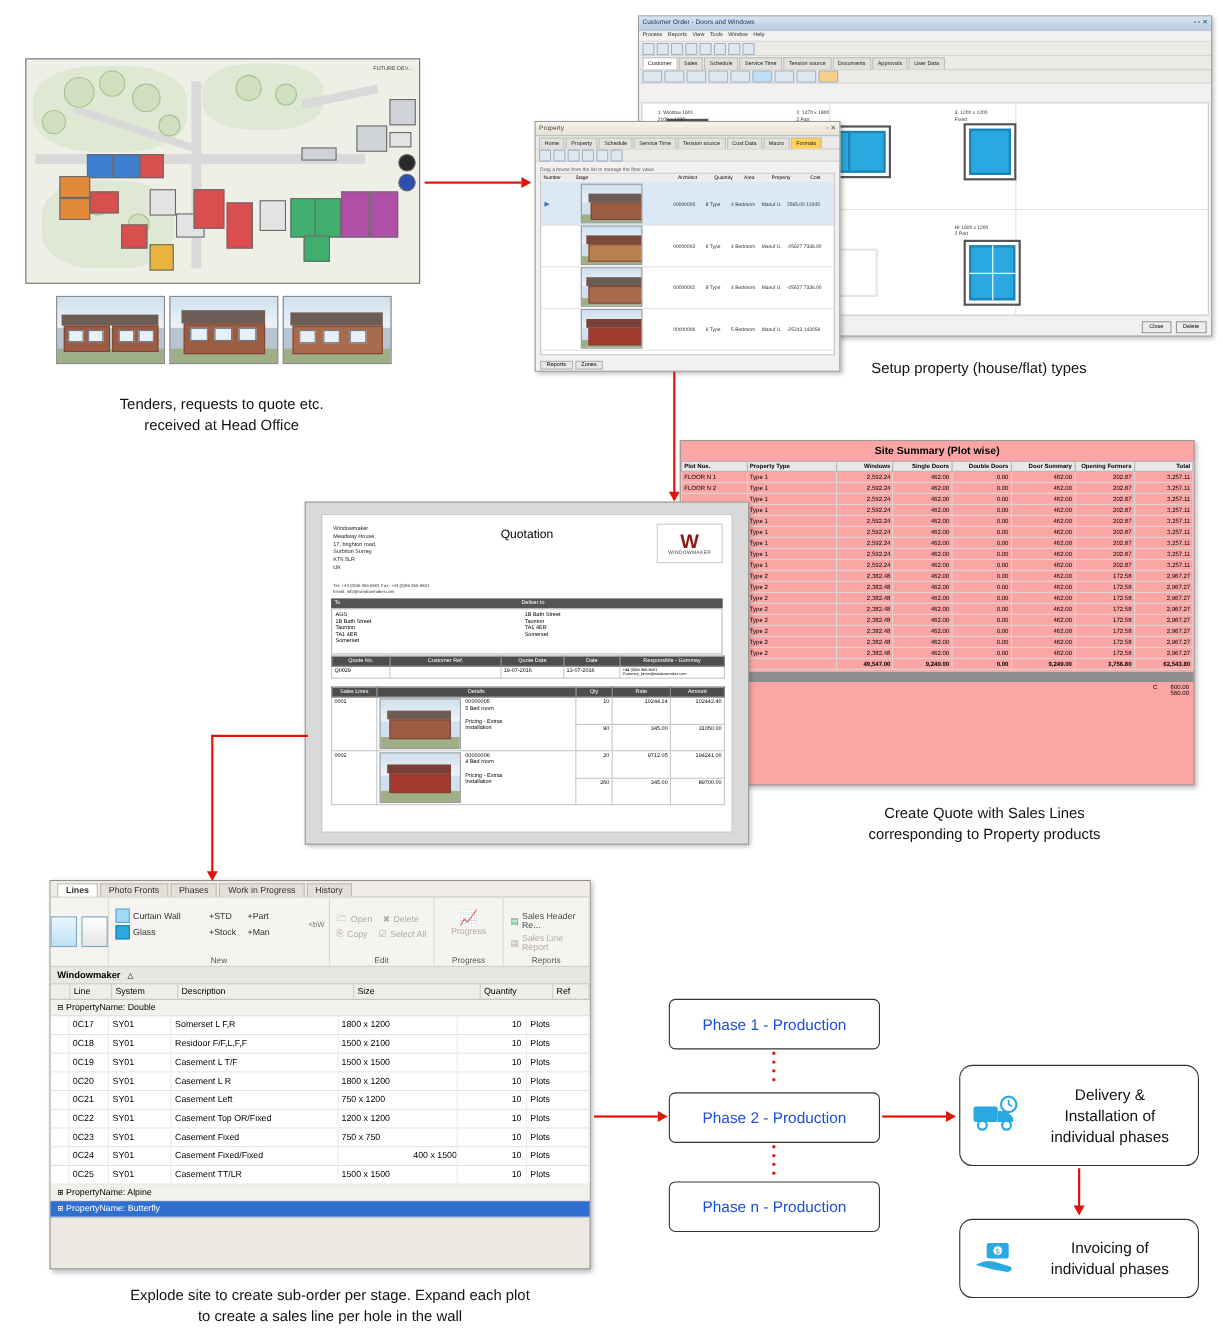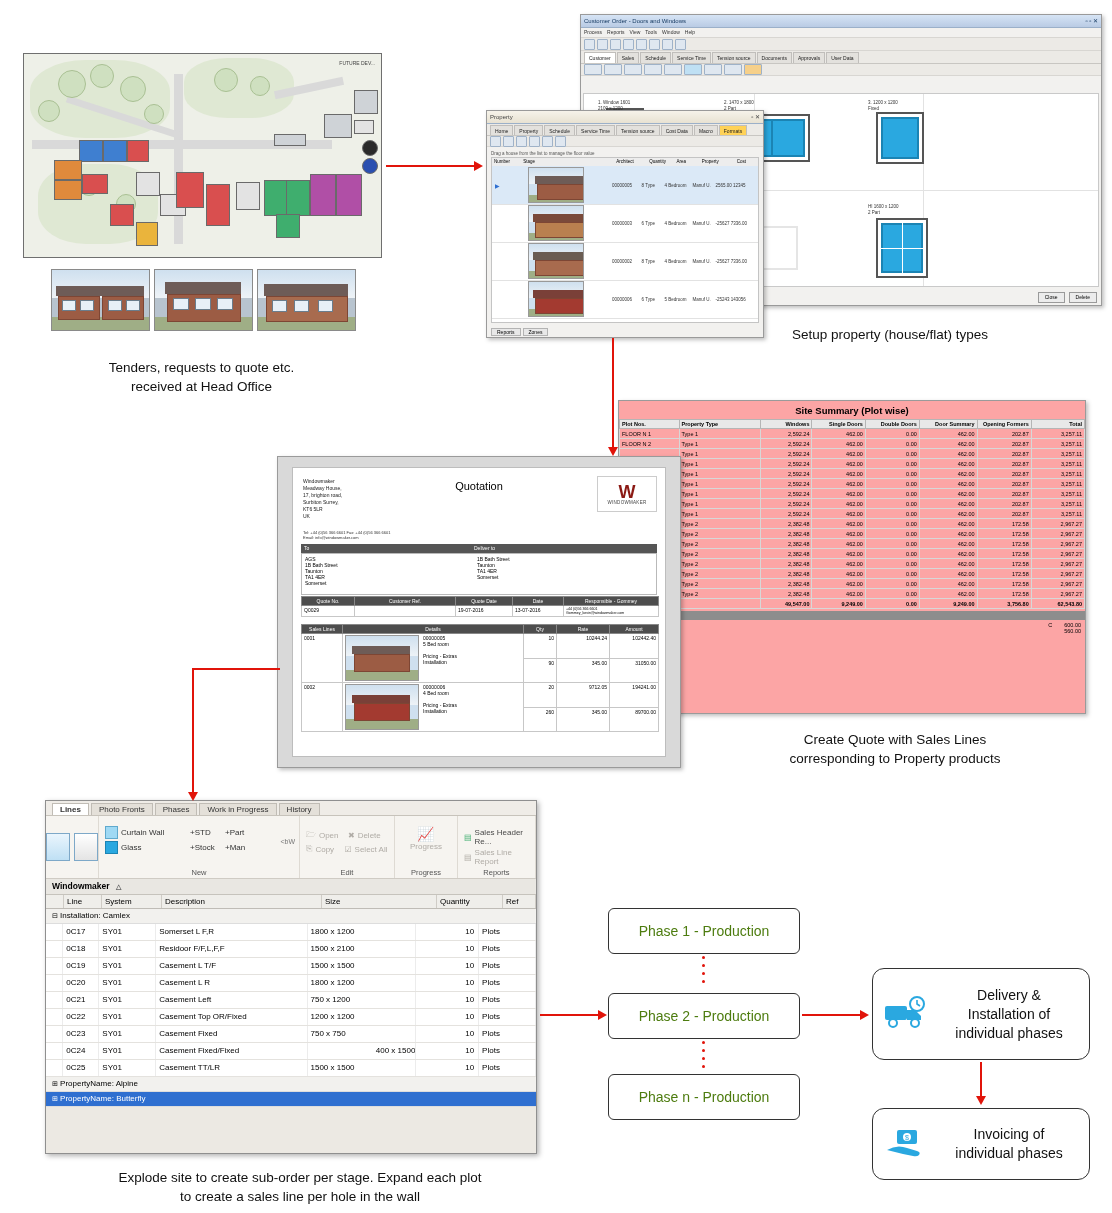--- a/index.html
+++ b/index.html
@@ -103,21 +103,21 @@
   .chipg{width:11px;height:11px;background:#9fd9f4;border:1px solid #5fa9cd;display:inline-block;}
   .grid-head{height:13px;background:#efeeea;border-bottom:1px solid #bfbcb6;display:flex;font-size:8px;align-items:center;}
   .grid-head div{border-right:1px solid #cfccc6;padding-left:3px;height:100%;line-height:13px;box-sizing:border-box;}
   .grid-row{height:16px;display:flex;font-size:8px;border-bottom:1px solid #e4e2de;background:#fff;}
   .grid-row div{border-right:1px solid #ececec;padding-left:3px;line-height:16px;box-sizing:border-box;overflow:hidden;white-space:nowrap;}
   .grp-row{height:14px;background:#f2f1ee;border-bottom:1px solid #ddd;font-size:8px;line-height:14px;padding-left:6px;}
   .sel-row{background:#2f6fd0;color:#fff;}
   .propname-bar{height:15px;background:#e9e7e2;border-bottom:1px solid #c6c3bc;font-size:8.5px;line-height:15px;padding-left:6px;font-weight:bold;}
 
   
-  .phase{position:absolute;border:1.5px solid #333;border-radius:6px;background:#fff;font-size:14px;display:flex;align-items:center;justify-content:center;color:#4d7c0f;}
+  .phase{position:absolute;border:1.5px solid #333;border-radius:6px;background:#fff;font-size:14px;display:flex;align-items:center;justify-content:center;color:#1d4ed8;}
   .rbox{position:absolute;border:1.5px solid #333;border-radius:12px;background:#fff;display:flex;align-items:center;gap:8px;padding:6px 10px;box-sizing:border-box;}
   .rbox .txt{font-size:14px;line-height:19px;color:#111;text-align:center;flex:1;}
   .dots{position:absolute;width:3px;}
   .dot3{width:3px;height:3px;background:#e1140a;border-radius:50%;margin-bottom:5px;}
 </style>
 </head>
 <body>
 
 <div class="abs" id="siteplan">
   <div class="grass" style="left:6px;top:6px;width:140px;height:78px;"></div>
@@ -800,21 +800,21 @@
     <div style="width:38px;">Line</div>
     <div style="width:60px;">System</div>
     <div style="width:160px;">Description</div>
     <div style="width:115px;">Size</div>
     <div style="width:66px;">Quantity</div>
     <div style="flex:1;">Ref</div>
   </div>
 
   <div class="grp-row">
     <span style="font-size:7px;">⊟</span>
-    <span>Installation: Camlex</span>
+    <span>PropertyName: Double</span>
   </div>
 
   <div id="lines-body">
       <div class="grid-row">
         <div style="width: 18px;"></div>
         <div style="width: 38px;">0C17</div>
         <div style="width: 60px;">SY01</div>
         <div style="width: 160px;">Somerset L F,R</div>
         <div style="width: 115px;">1800 x 1200</div>
         <div style="width: 66px; text-align: right; padding-right: 4px;">10</div>

